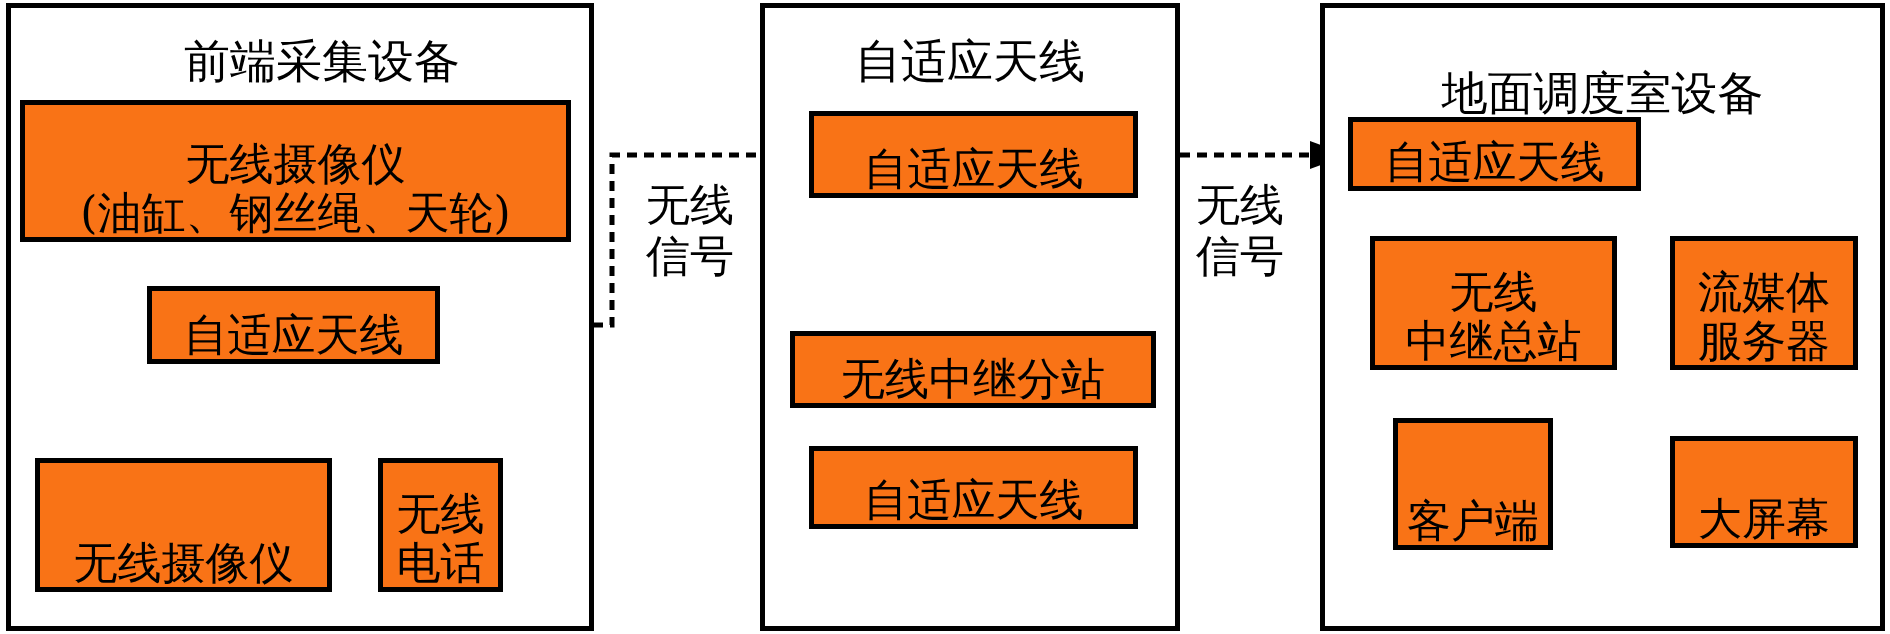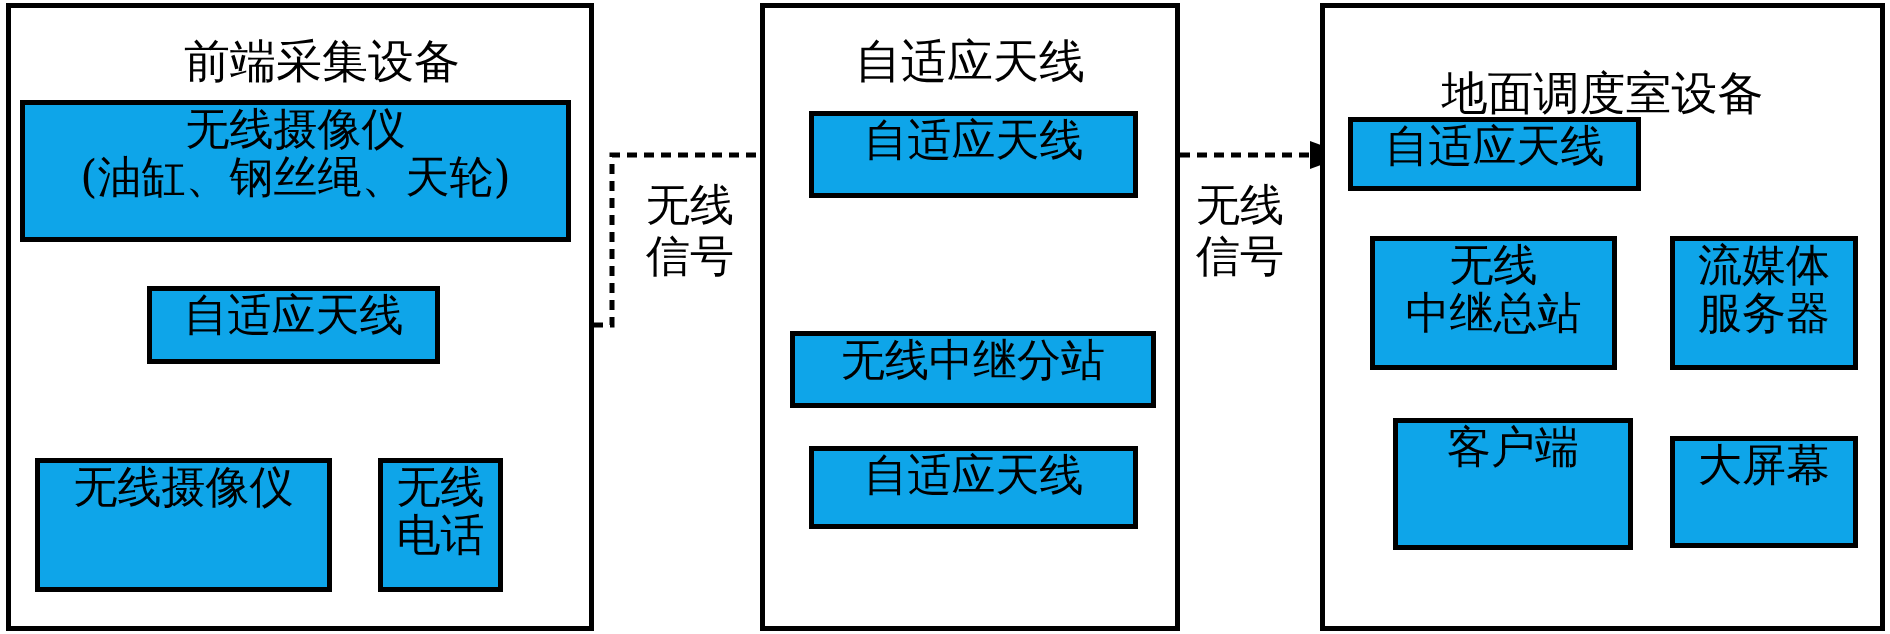--- a/index.html
+++ b/index.html
@@ -1,19 +1,19 @@
 <!DOCTYPE html>
 <html><head>
 <meta charset="utf-8">
 <style>
   html,body{margin:0;padding:0;background:#fff;}
   body{width:1890px;height:634px;position:relative;overflow:hidden;font-family:"DejaVu Serif","Liberation Serif",serif;color:#000;}
   .panel{position:absolute;border:5px solid #000;box-sizing:border-box;background:#fff;}
   .ptitle{position:absolute;left:0;right:0;text-align:center;font-size:46px;line-height:1;}
-  .box{position:absolute;border:5px solid #000;box-sizing:border-box;background:#0ea5e9;display:flex;flex-direction:column;align-items:center;justify-content:flex-start;text-align:center;font-size:44px;line-height:1.1;white-space:nowrap;}
+  .box{position:absolute;border:5px solid #000;box-sizing:border-box;background:#f97316;display:flex;flex-direction:column;align-items:center;justify-content:flex-end;text-align:center;font-size:44px;line-height:1.1;white-space:nowrap;}
   .lbl{position:absolute;font-size:44px;line-height:1.15;text-align:center;}
   svg{position:absolute;left:0;top:0;}
 </style>
 </head>
 <body>
 
 <svg width="1890" height="634">
   <g stroke="#000" stroke-width="5" fill="none">
 
     <line x1="296" y1="241" x2="296" y2="290"></line>
@@ -86,18 +86,18 @@
   <div>自适应天线</div>
 </div>
 <div class="box" style="left:1370px;top:236px;width:247px;height:134px;">
   <div>无线</div>
   <div>中继总站</div>
 </div>
 <div class="box" style="left:1670px;top:236px;width:188px;height:134px;">
   <div>流媒体</div>
   <div>服务器</div>
 </div>
-<div class="box" style="left:1393px;top:418px;width:240px;height:132px;">
+<div class="box" style="left:1393px;top:418px;width:160px;height:132px;">
   <div>客户端</div>
 </div>
 <div class="box" style="left:1670px;top:436px;width:188px;height:112px;">
   <div>大屏幕</div>
 </div>
 
 </body></html>

